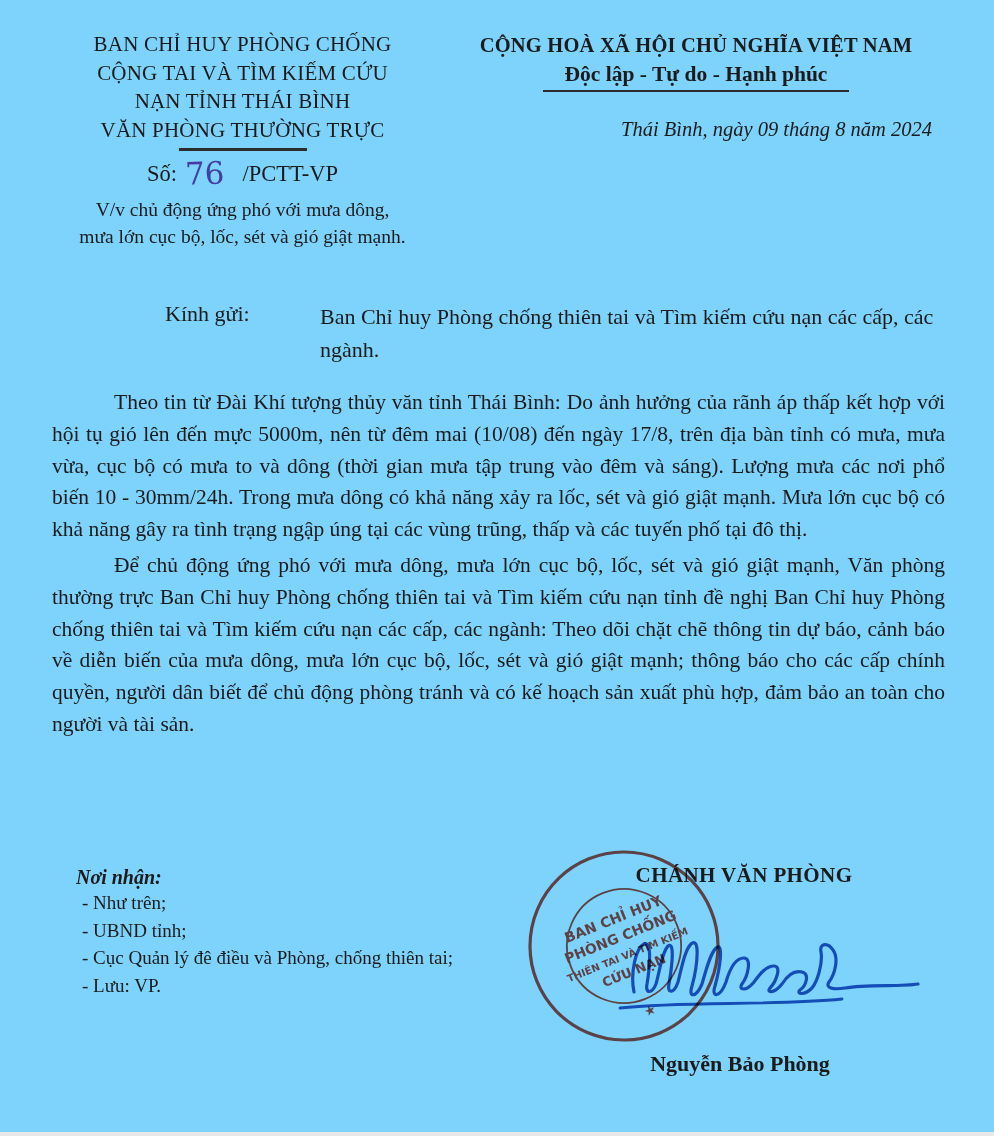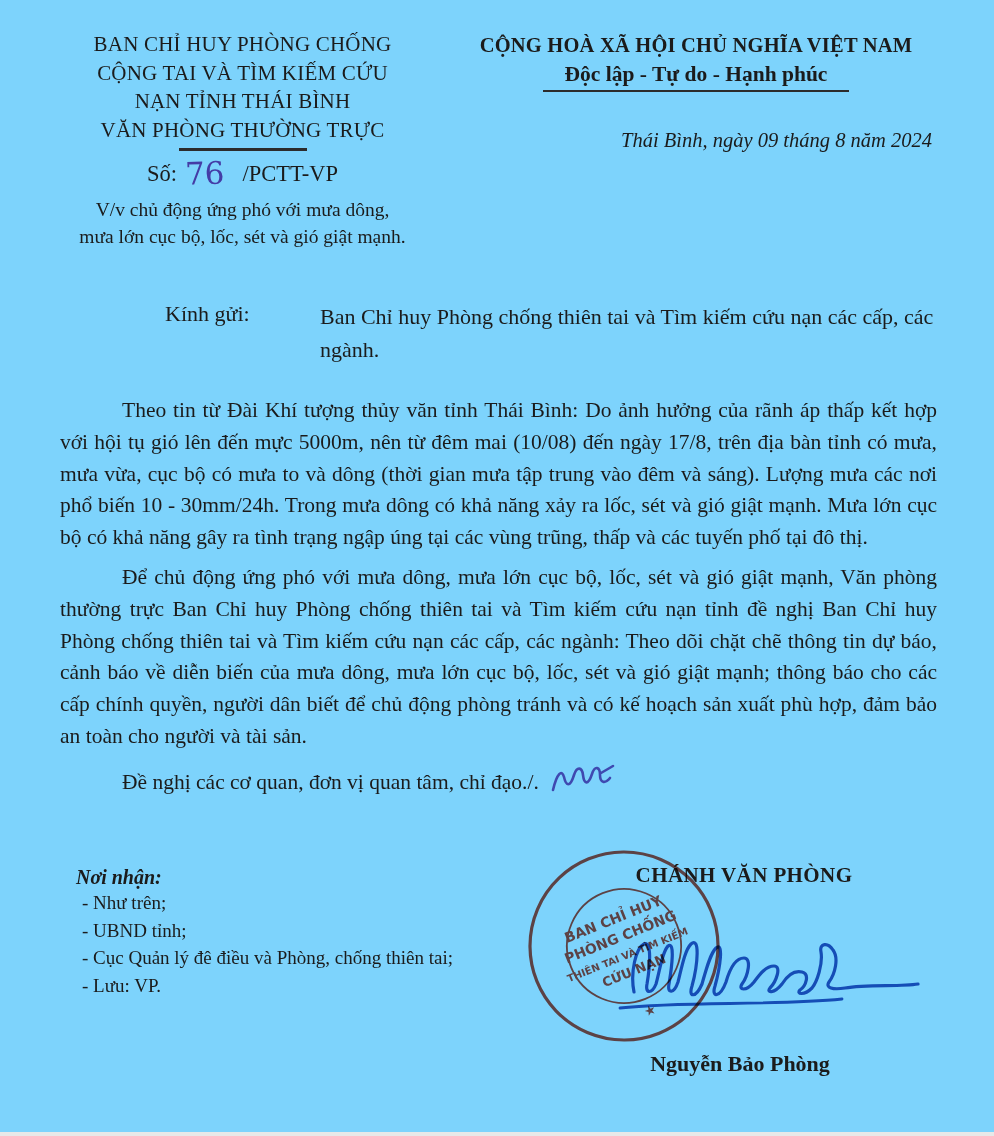--- a/index.html
+++ b/index.html
@@ -24,30 +24,30 @@
     display:inline-block;color:#443ca6;font-size:31px;line-height:22px;
     padding:0 18px 0 8px;transform:translateY(3px) rotate(-2deg);
     font-family:"DejaVu Serif", serif;
   }
   .subject{font-size:19.5px;line-height:26.5px;margin-top:9px;}
   
   .hdr-right{position:absolute;left:450px;top:34px;width:492px;text-align:center;}
   .national{font-weight:bold;font-size:20.5px;letter-spacing:.2px;}
   .motto{font-weight:bold;font-size:21.5px;margin-top:5px;}
   .motto-rule{width:306px;height:2.2px;background:#2c2c2c;margin:3px auto 0;}
-  .dateline{font-style:italic;font-size:20.5px;margin-top:37px;text-align:right;padding-right:10px;}
+  .dateline{font-style:italic;font-size:20.5px;margin-top:26px;text-align:right;padding-right:10px;}
   
   .kg-label{position:absolute;left:165px;top:301px;font-size:22px;}
   .kg-recipient{position:absolute;left:320px;top:301px;width:632px;font-size:22px;line-height:32.5px;text-align:left;}
   
   .body-text{
     position:absolute;left:52px;top:387px;width:893px;
     font-size:21.5px;line-height:31.8px;text-align:justify;
   }
-  .body-text p{margin:8px;text-indent:62px;}
+  .body-text p{margin:0;text-indent:62px;}
   .body-text p + p{margin-top:4px;}
   .closing-line{margin-top:5px;white-space:nowrap;}
   .initials-svg{vertical-align:-8px;margin-left:10px;}
   
   .noi-nhan{position:absolute;left:76px;top:866px;font-size:19px;}
   .noi-nhan-label{font-weight:bold;font-style:italic;font-size:20px;}
   .noi-nhan-item{line-height:27.6px;margin-left:6px;}
   .sig-title{
     position:absolute;left:616px;top:863px;width:256px;text-align:center;
     font-weight:bold;font-size:21px;letter-spacing:.4px;z-index:1;
@@ -86,23 +86,20 @@
     <div class="motto-rule"></div>
     <div class="dateline">Thái Bình, ngày 09 tháng 8 năm 2024</div>
   </div>
 
   <div class="kg-label">Kính gửi:</div>
   <div class="kg-recipient">Ban Chỉ huy Phòng chống thiên tai và Tìm kiếm cứu nạn các cấp, các ngành.</div>
 
   <div class="body-text">
     <p>Theo tin từ Đài Khí tượng thủy văn tỉnh Thái Bình: Do ảnh hưởng của rãnh áp thấp kết hợp với hội tụ gió lên đến mực 5000m, nên từ đêm mai (10/08) đến ngày 17/8, trên địa bàn tỉnh có mưa, mưa vừa, cục bộ có mưa to và dông (thời gian mưa tập trung vào đêm và sáng). Lượng mưa các nơi phổ biến 10 - 30mm/24h. Trong mưa dông có khả năng xảy ra lốc, sét và gió giật mạnh. Mưa lớn cục bộ có khả năng gây ra tình trạng ngập úng tại các vùng trũng, thấp và các tuyến phố tại đô thị.</p>
     <p>Để chủ động ứng phó với mưa dông, mưa lớn cục bộ, lốc, sét và gió giật mạnh, Văn phòng thường trực Ban Chỉ huy Phòng chống thiên tai và Tìm kiếm cứu nạn tỉnh đề nghị Ban Chỉ huy Phòng chống thiên tai và Tìm kiếm cứu nạn các cấp, các ngành: Theo dõi chặt chẽ thông tin dự báo, cảnh báo về diễn biến của mưa dông, mưa lớn cục bộ, lốc, sét và gió giật mạnh; thông báo cho các cấp chính quyền, người dân biết để chủ động phòng tránh và có kế hoạch sản xuất phù hợp, đảm bảo an toàn cho người và tài sản.</p>
-    <p class="closing-line"><span>Đề nghị các cơ quan, đơn vị quan tâm, chỉ đạo./.</span><svg class="initials-svg" width="66" height="36" viewBox="0 0 66 36">
-        <path d="M4,29 C8,12 13,8 15,16 C17,25 21,27 25,14 C28,5 33,6 34,14 C35,23 39,25 43,13 C46,4 51,6 51,14 C51,22 56,23 61,17 M52,12 L64,5" fill="none" stroke="#3f49b0" stroke-width="2.6" stroke-linecap="round"></path>
-      </svg></p>
   </div>
 
   <div class="noi-nhan">
     <div class="noi-nhan-label">Nơi nhận:</div>
     <div class="noi-nhan-item">- Như trên;</div>
     <div class="noi-nhan-item">- UBND tỉnh;</div>
     <div class="noi-nhan-item">- Cục Quản lý đê điều và Phòng, chống thiên tai;</div>
     <div class="noi-nhan-item">- Lưu: VP.</div>
   </div>
 

